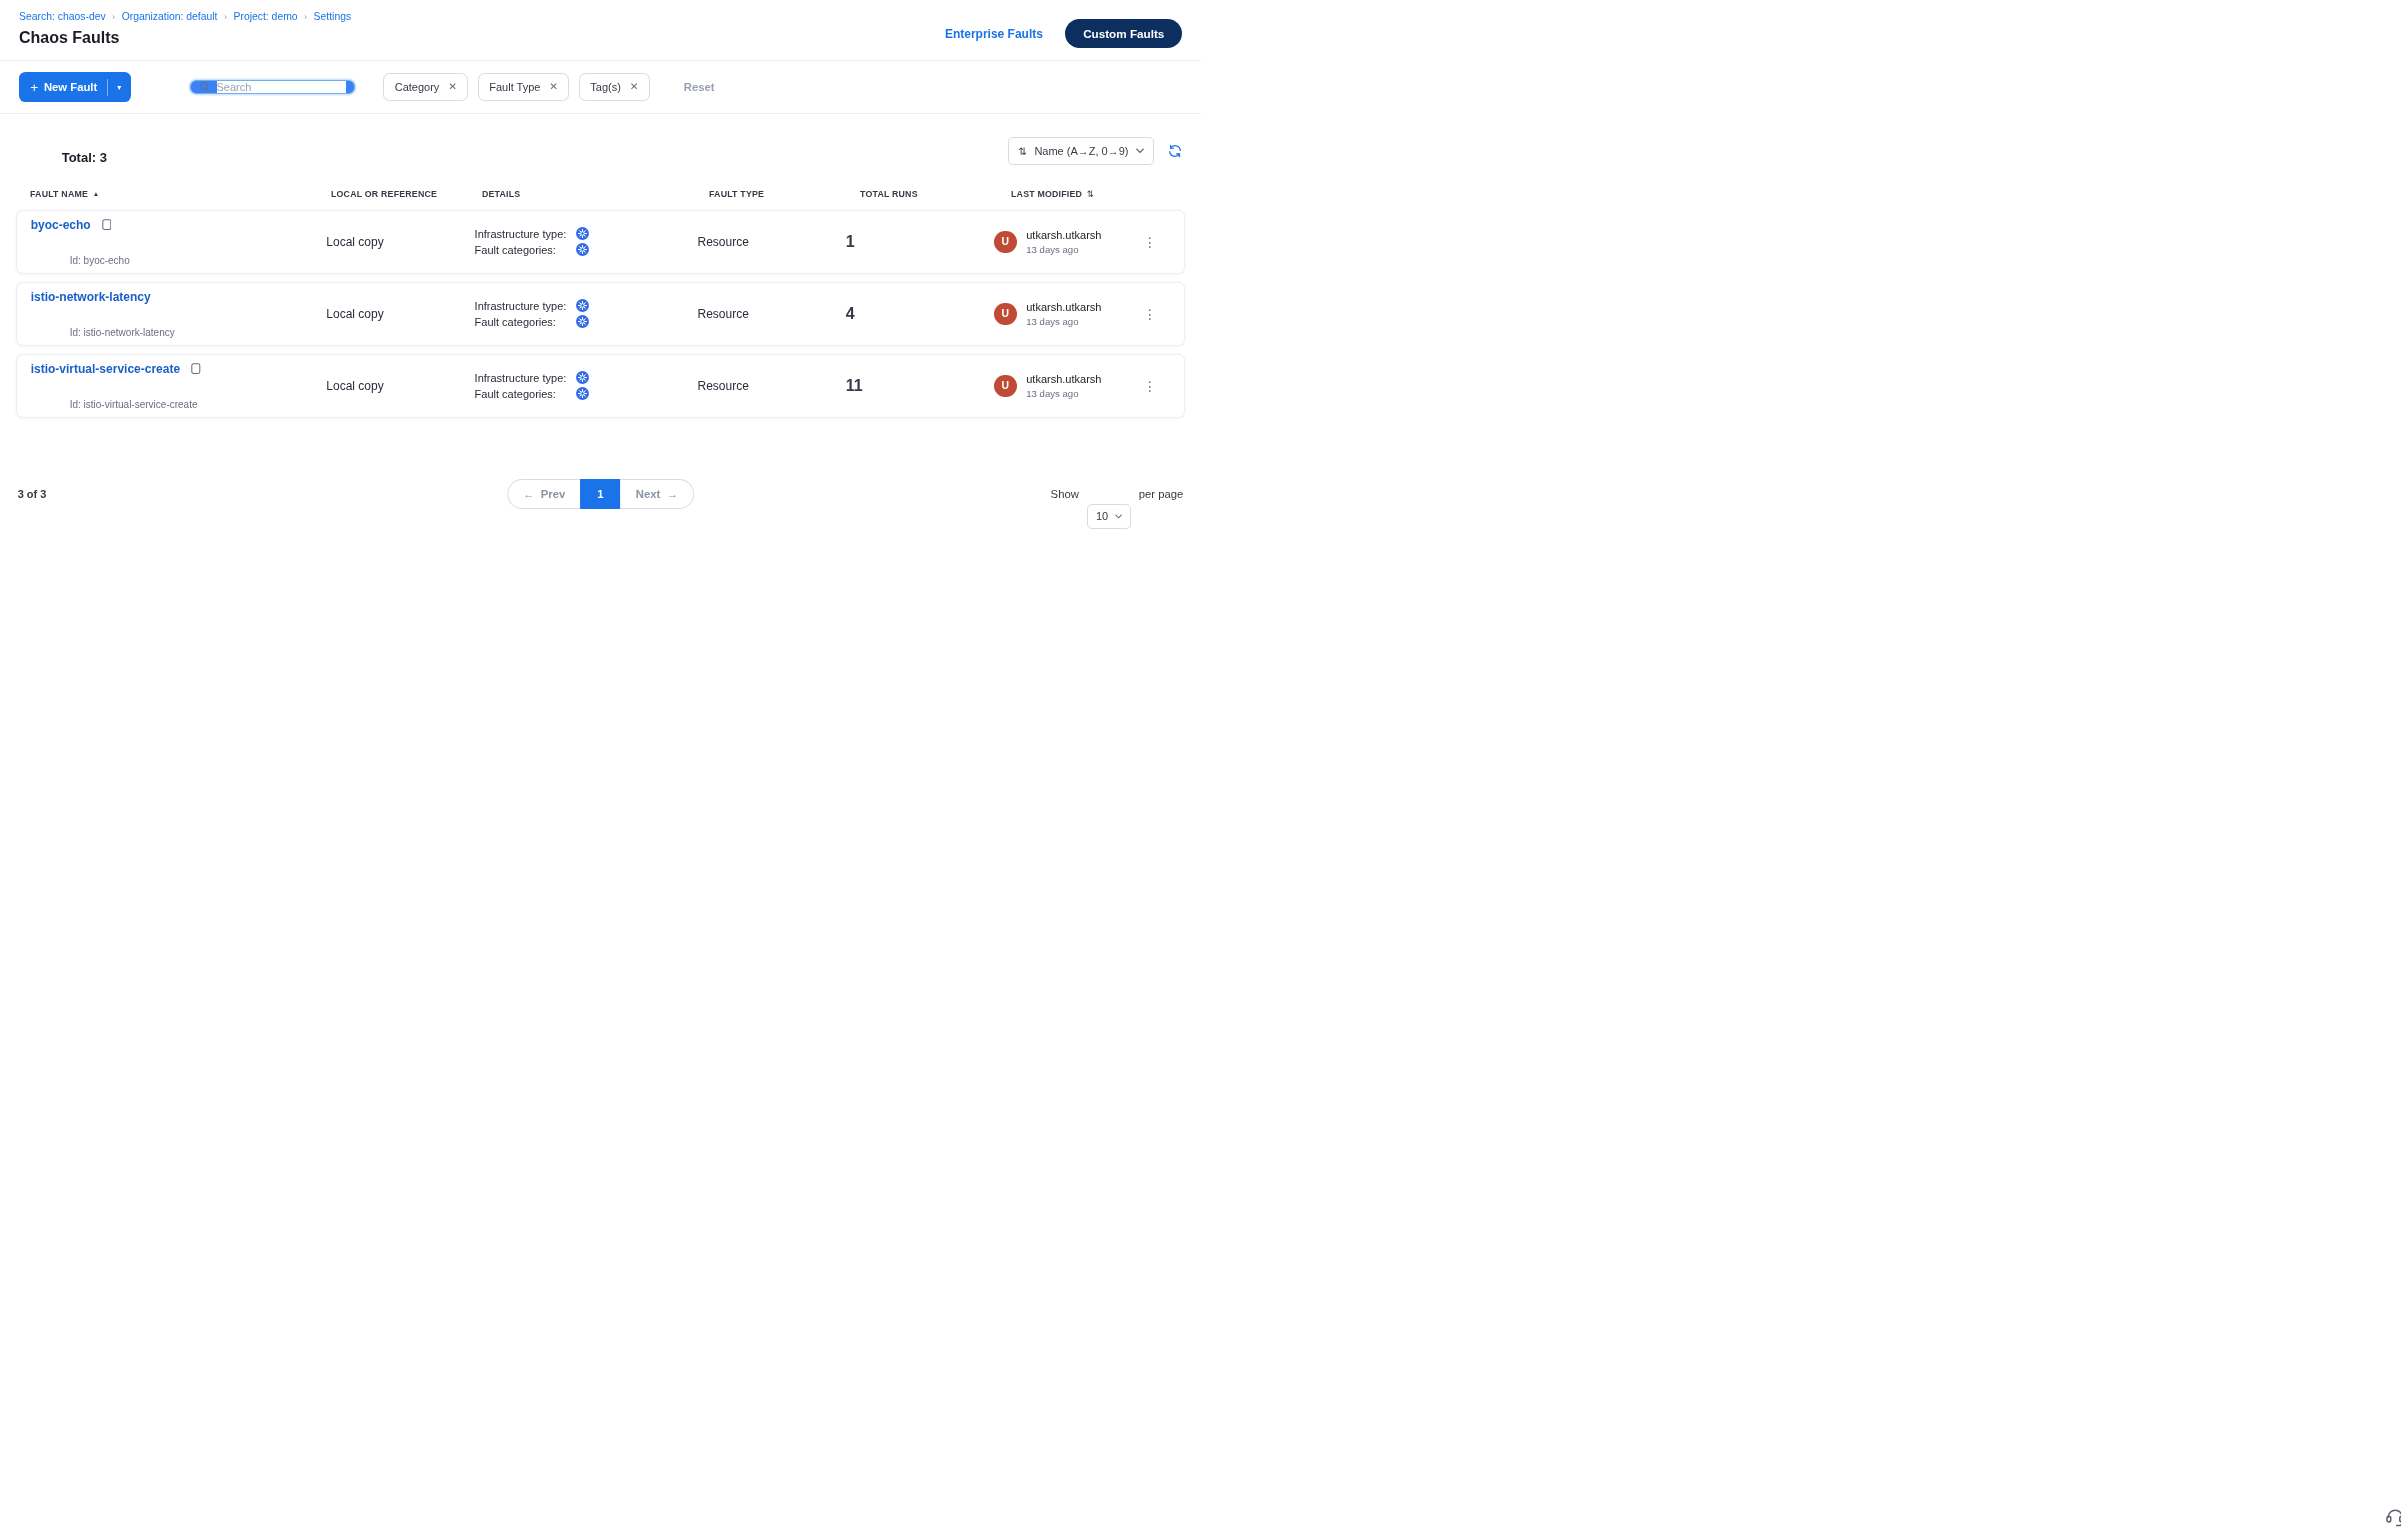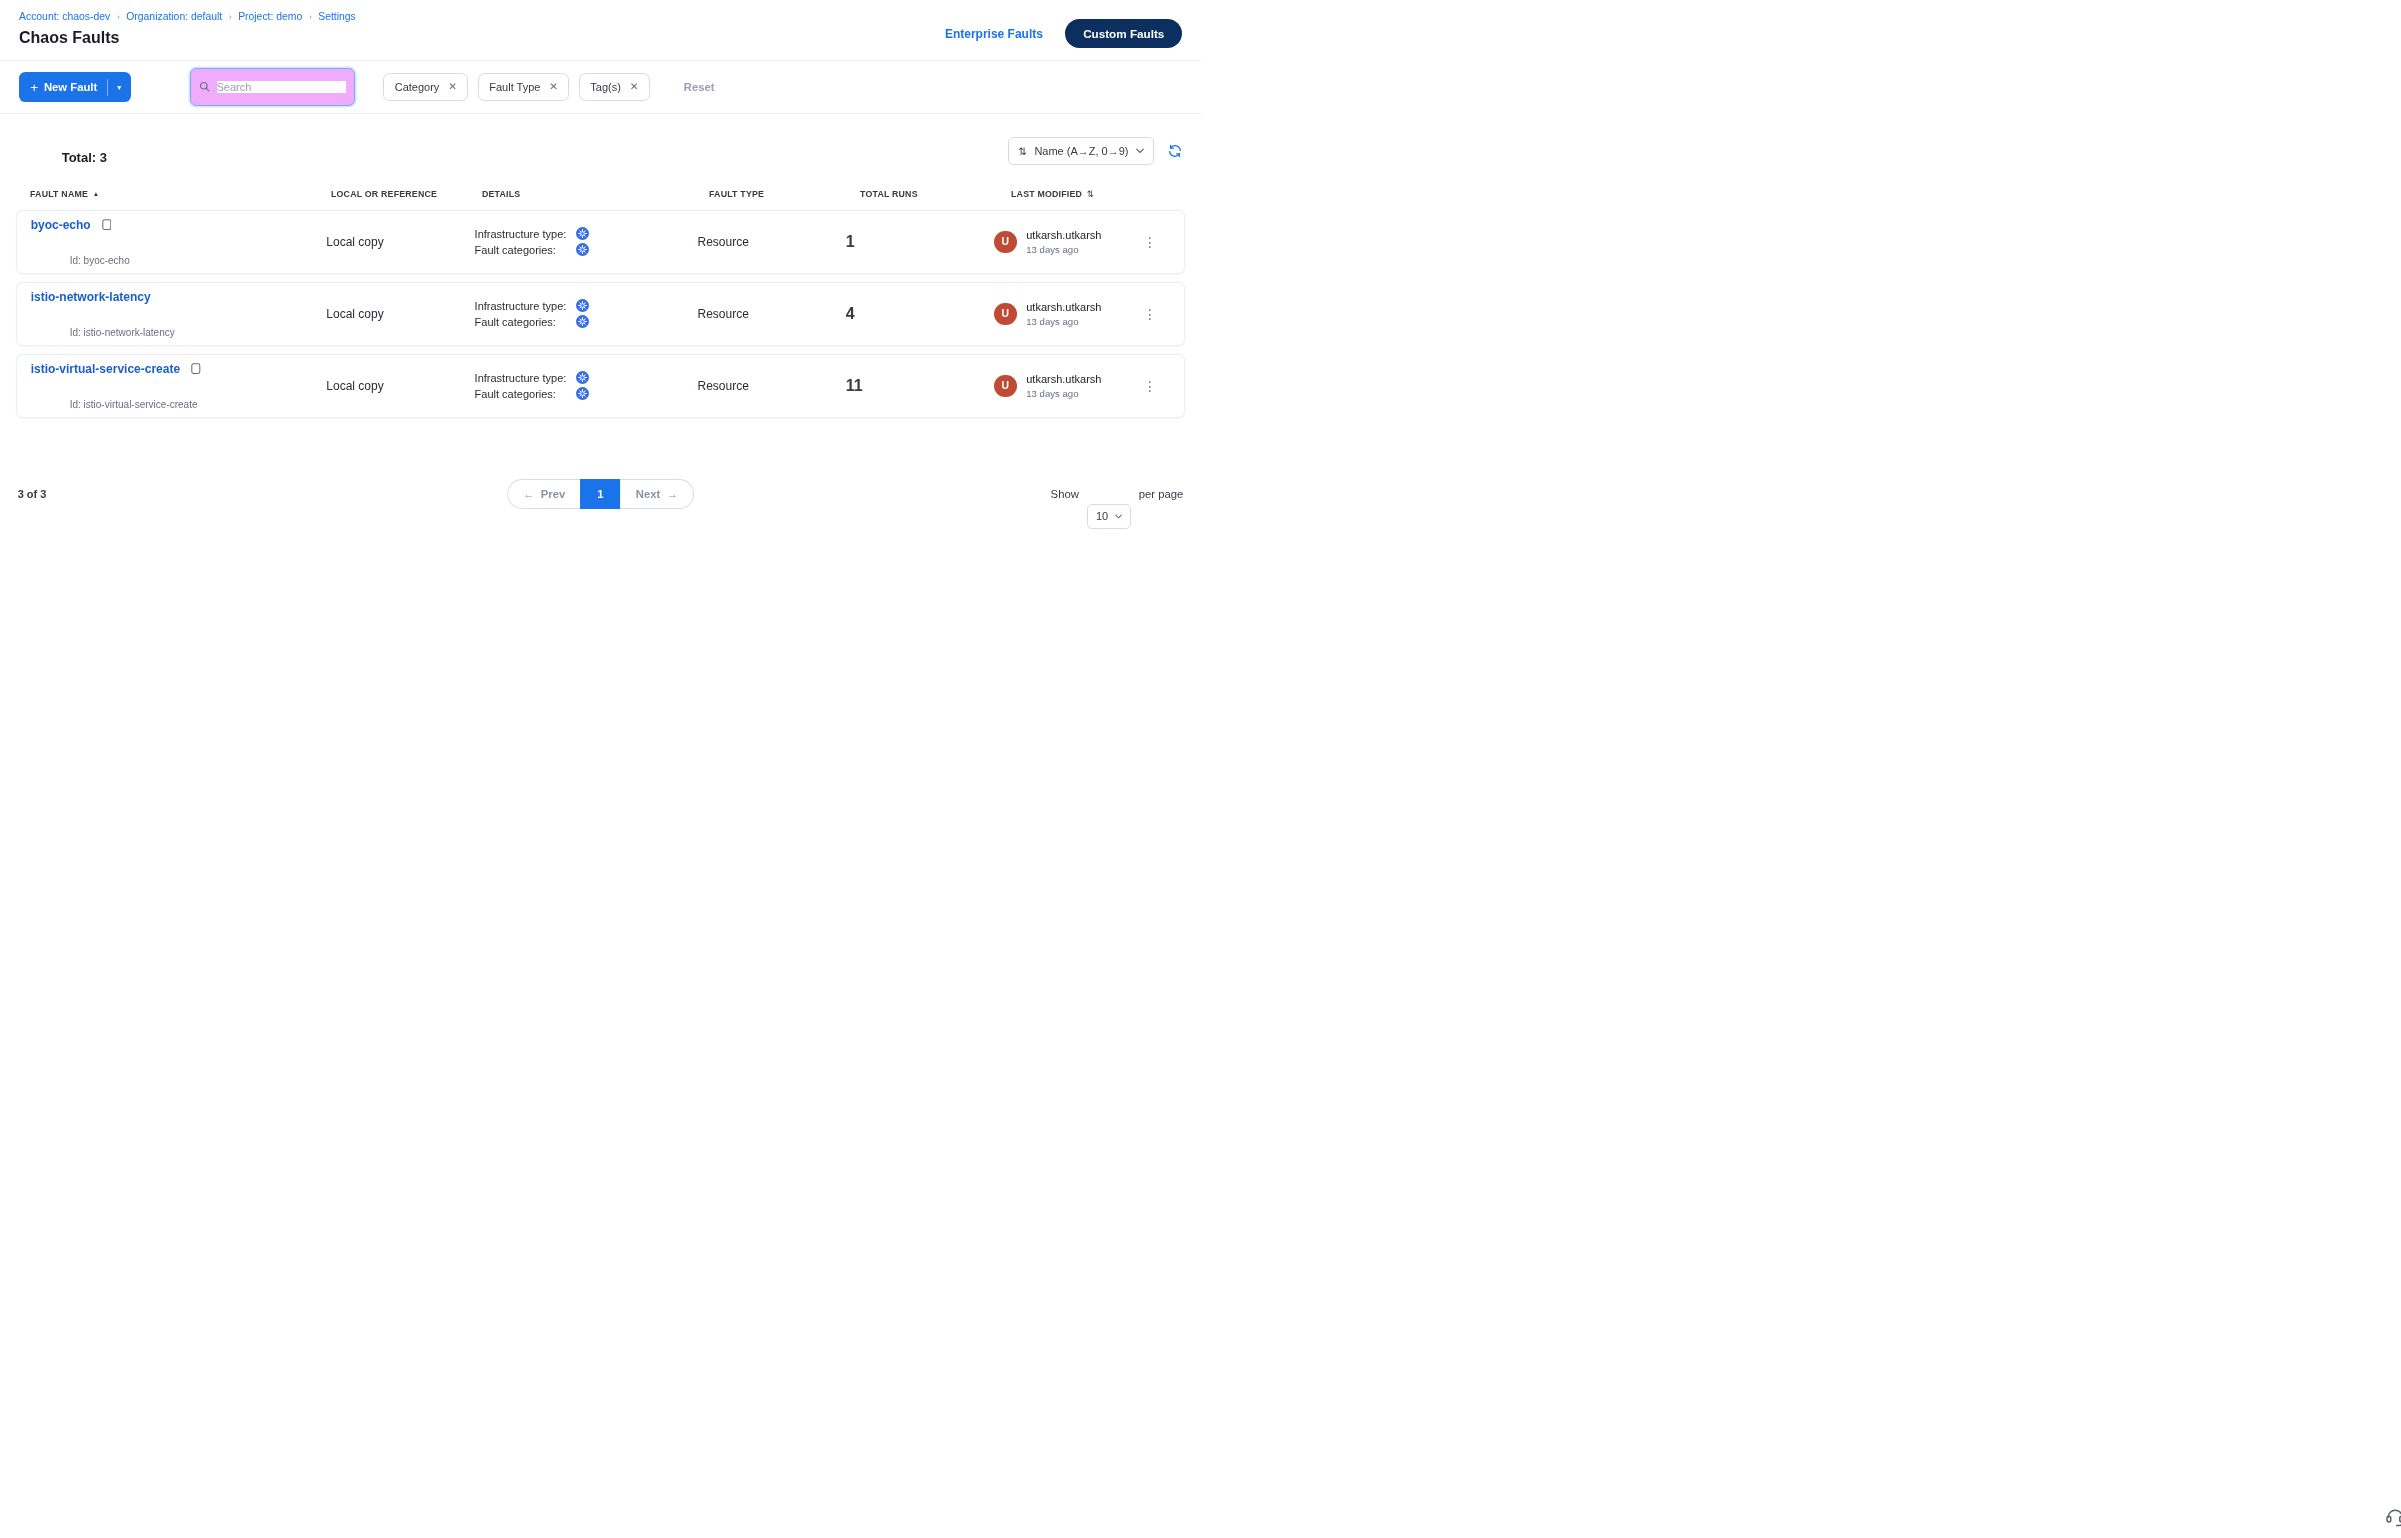--- a/index.html
+++ b/index.html
@@ -20,22 +20,22 @@
 
   
   .toolbar { height:53px; display:flex; align-items:center; padding:0 19px; border-bottom:0.8px solid #ebecf0; }
   .new-fault { display:flex; align-items:center; background:#1a73e8; color:#fff; border-radius:6.4px;
                height:30px; cursor:pointer; overflow:hidden; }
   .new-fault-main { display:flex; align-items:center; gap:5.6px; padding:0 9.6px 0 11.3px;
                     font-size:11.3px; font-weight:700; }
   .nf-plus { font-size:13.7px; font-weight:400; }
   .nf-divider { width:0.8px; height:17px; background:rgba(255,255,255,.45); }
   .new-fault-caret { padding:0 9.6px; font-size:8px; }
-  .search-box { display:flex; align-items:center; gap:6.4px; width:165px; height:38px; margin-left:59px;
-                border:0.8px solid #6fb0ef; border-radius:6.4px; background:#f0abfc; padding:0 8px;
+  .search-box { display:flex; align-items:center; gap:6.4px; width:165px; height:14px; margin-left:59px;
+                border:0.8px solid #6fb0ef; border-radius:6.4px; background:#3b82f6; padding:0 8px;
                 box-shadow:0 0 0 1.6px rgba(26,115,232,.18); }
   .search-box input { border:none; outline:none; width:100%; font-size:11px; color:#22222a;
                       font-family:"Liberation Sans",sans-serif; }
   .search-box input::placeholder { color:#9aa0b4; }
   .chips { display:flex; align-items:center; gap:9.6px; margin-left:14.5px;padding-left:14px; }
   .chip { display:flex; align-items:center; gap:8.8px; height:28px; padding:0 10.4px; background:#fff;
           border:0.8px solid #d9dae5; border-radius:6.4px; font-size:11px; color:#383946; }
   .chip-close { color:#6b6d85; font-size:10.4px; cursor:pointer; line-height:1; }
   .reset-link { margin-left:34px; color:#9aa0b4; font-size:11.3px; font-weight:700; cursor:pointer; }
 
@@ -99,21 +99,21 @@
                  font-size:11px; color:#383946;margin-top:44px; }
 
   .support-float { position:fixed; right:-5.6px; bottom:8px; cursor:pointer; }
 </style>
 </head>
 <body>
 
 <div class="top">
   <div>
     <nav class="breadcrumb">
-      <a>Account: chaos-dev</a>
+      <a>Search: chaos-dev</a>
       <span class="crumb-sep">›</span>
       <a>Organization: default</a>
       <span class="crumb-sep">›</span>
       <a>Project: demo</a>
       <span class="crumb-sep">›</span>
       <a>Settings</a>
     </nav>
     <h1 class="page-title">Chaos Faults</h1>
   </div>
   <div class="top-right">

